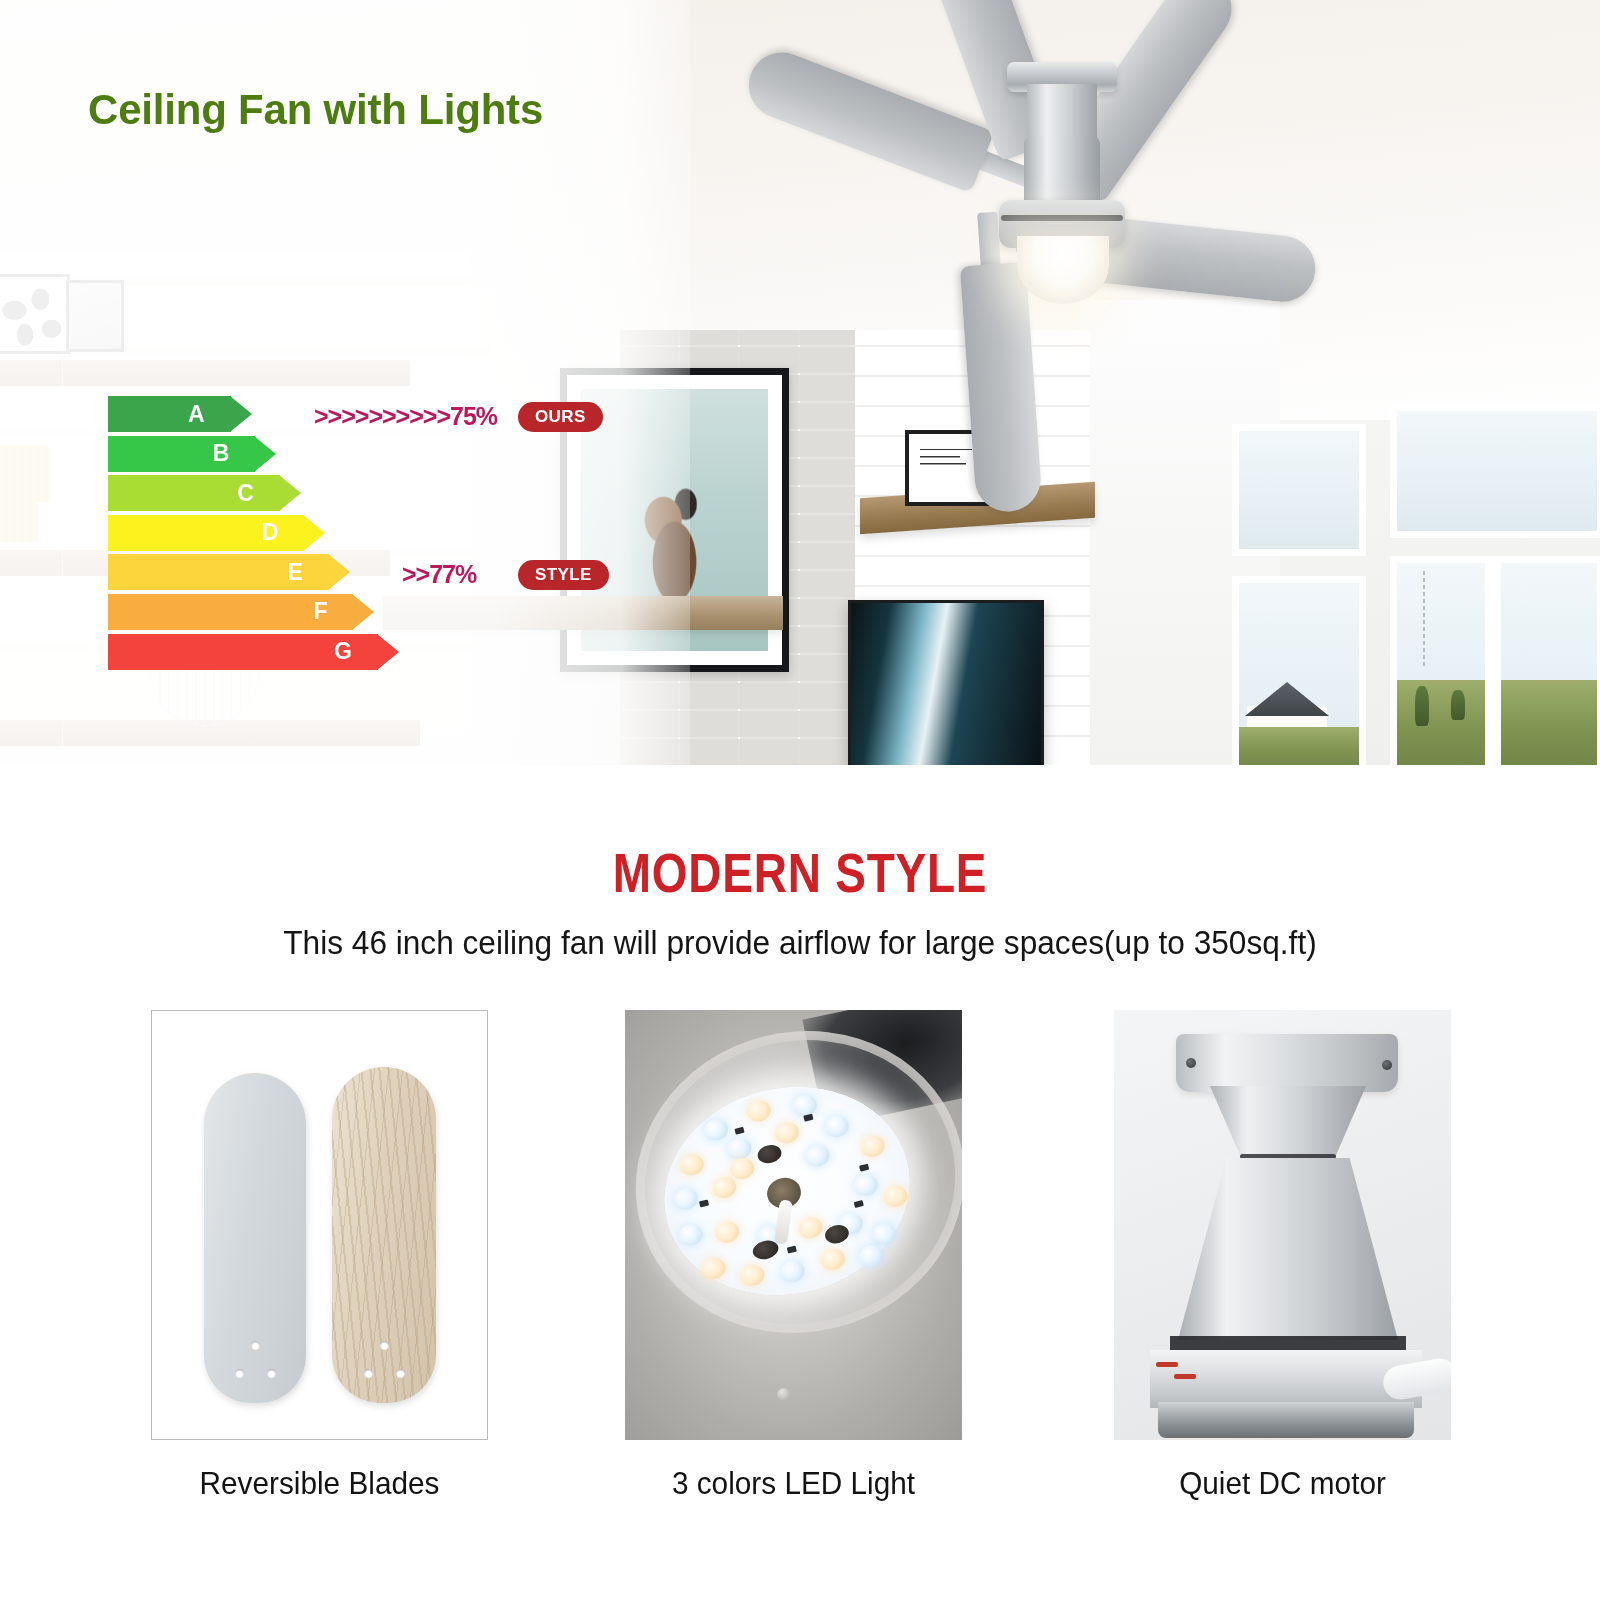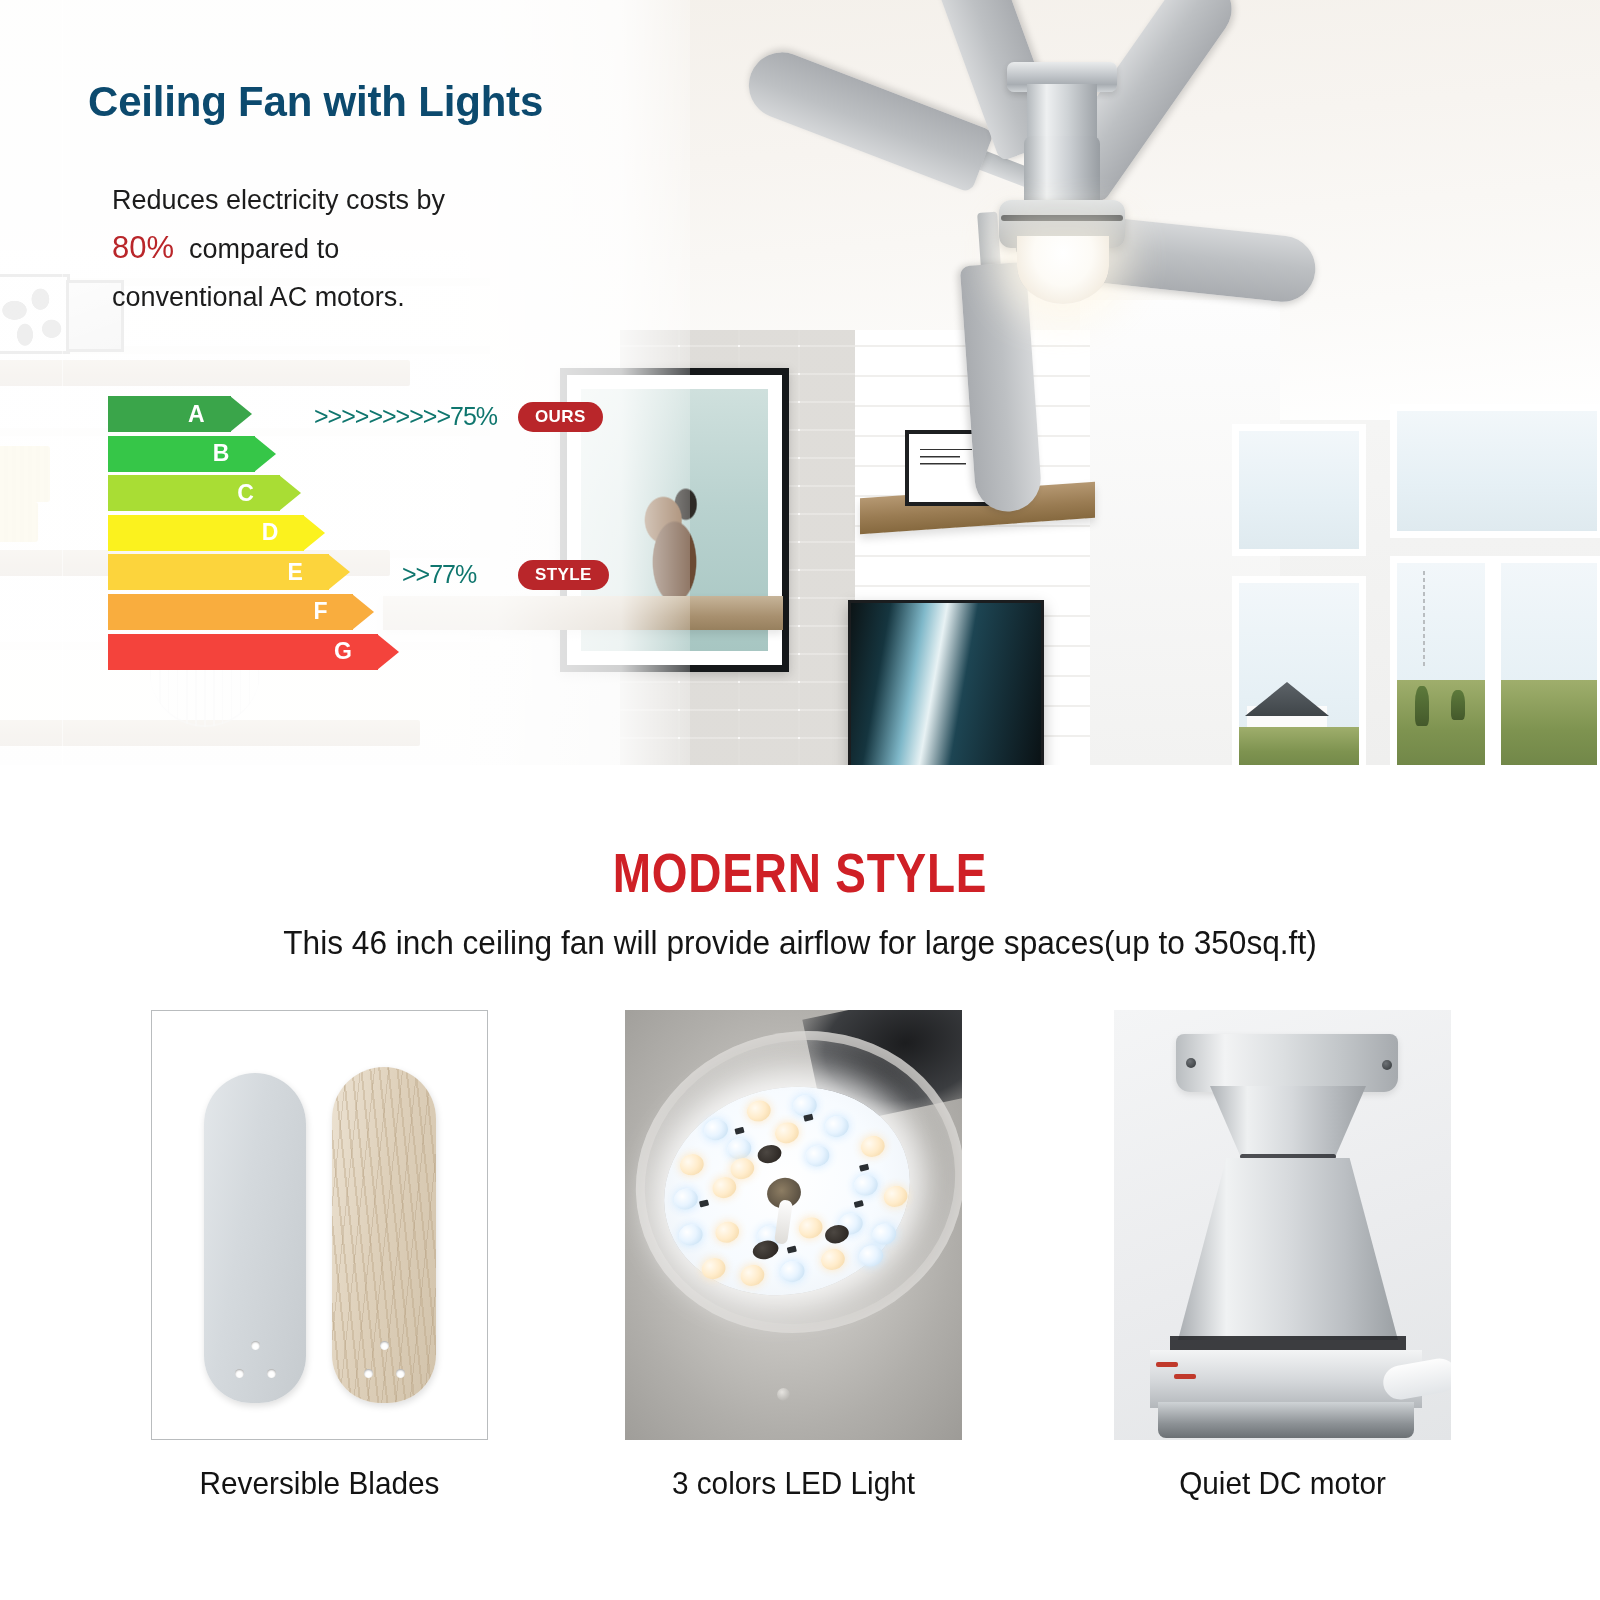--- a/index.html
+++ b/index.html
@@ -127,32 +127,32 @@
   .hub{position:absolute;left:299px;top:200px;width:126px;height:48px;border-radius:12px;
     background:linear-gradient(180deg,#dfe2e4,#b9bdc1 55%,#9ba0a5);
     box-shadow:0 3px 8px rgba(0,0,0,.18);}
   .hub-ring{position:absolute;left:301px;top:215px;width:122px;height:6px;background:#2a2c2e;border-radius:3px;opacity:.75;}
   .dome{position:absolute;left:317px;top:236px;width:92px;height:68px;
     border-radius:0 0 46px 46px/0 0 38px 38px;
     background:radial-gradient(ellipse at 50% 25%,#ffffff 0%,#fdfbf6 45%,#f3ece0 78%,#e9dfd0 100%);
     box-shadow:0 0 42px 18px rgba(255,248,232,.75);}
 
   
-  .h-title{position:absolute;left:88px;top:78px;font-size:42px;font-weight:bold;color:#0c4a6e;letter-spacing:-.2px;}
+  .h-title{position:absolute;left:88px;top:86px;font-size:42px;font-weight:bold;color:#4d7c0f;letter-spacing:-.2px;}
   .h-sub{position:absolute;left:112px;top:176px;font-size:27px;color:#1c1c1c;line-height:48px;font-weight:300;}
   .pct80{color:#b9262a;font-size:31px;}
 
   
   .energy{position:absolute;left:108px;top:396px;width:520px;height:278px;}
   .erow{position:relative;height:36px;margin-bottom:3.6px;}
   .ebar{position:absolute;left:0;top:0;height:36px;display:flex;align-items:center;justify-content:flex-end;
      padding-right:26px;box-sizing:border-box;color:#fff;font-size:23px;font-weight:bold;}
   .ebar:after{content:"";position:absolute;right:-21px;top:0;width:0;height:0;
      border-top:18px solid transparent;border-bottom:18px solid transparent;}
-  .echev{position:absolute;font-size:25px;font-weight:normal;color:#0f766e;letter-spacing:-1px;white-space:nowrap;text-align:right;}
+  .echev{position:absolute;font-size:25px;font-weight:bold;color:#be185d;letter-spacing:-1px;white-space:nowrap;text-align:right;}
   .ebadge{position:absolute;background:#b9262a;color:#fff;border-radius:16px;
      padding:5px 17px;font-size:17px;font-weight:bold;letter-spacing:.4px;}
 
   
   .lower{position:absolute;left:0;top:765px;width:1600px;height:835px;background:#fff;}
   .modern{position:absolute;width:100%;top:75px;text-align:center;
      font-size:56px;font-weight:bold;color:#cf2026;letter-spacing:1px;
      transform:scaleX(.82);transform-origin:center;}
   .tagline{position:absolute;width:100%;top:158px;text-align:center;font-size:34px;color:#151515;font-weight:300;
      transform:scaleX(.93);transform-origin:center;}
@@ -328,28 +328,20 @@
         <div class="canopy"></div>
         <div class="downrod"></div>
         <div class="housing"></div>
         <div class="hub"></div>
         <div class="hub-ring"></div>
         <div class="dome"></div>
       </div>
     </div>
 
     <div class="h-title">Ceiling Fan with Lights</div>
-    <div class="h-sub">
-      <div><span>Reduces electricity costs by</span></div>
-      <div>
-        <span class="pct80">80%</span>
-        &nbsp;<span>compared to</span>
-      </div>
-      <div><span>conventional AC motors.</span></div>
-    </div>
 
     <div class="energy">
       <div class="erow">
           <div class="ebar" style="width: 122.727px; background: rgb(58, 165, 74); --c: #3aa54a;">
             <span>A</span>
             <span style="position: absolute; right: -21px; top: 0px; width: 0px; height: 0px; border-top: 18px solid transparent; border-bottom: 18px solid transparent; border-left: 22px solid rgb(58, 165, 74);"></span>
           </div>
         </div>
       <div class="erow">
           <div class="ebar" style="width: 147.273px; background: rgb(54, 198, 72); --c: #36c648;">

